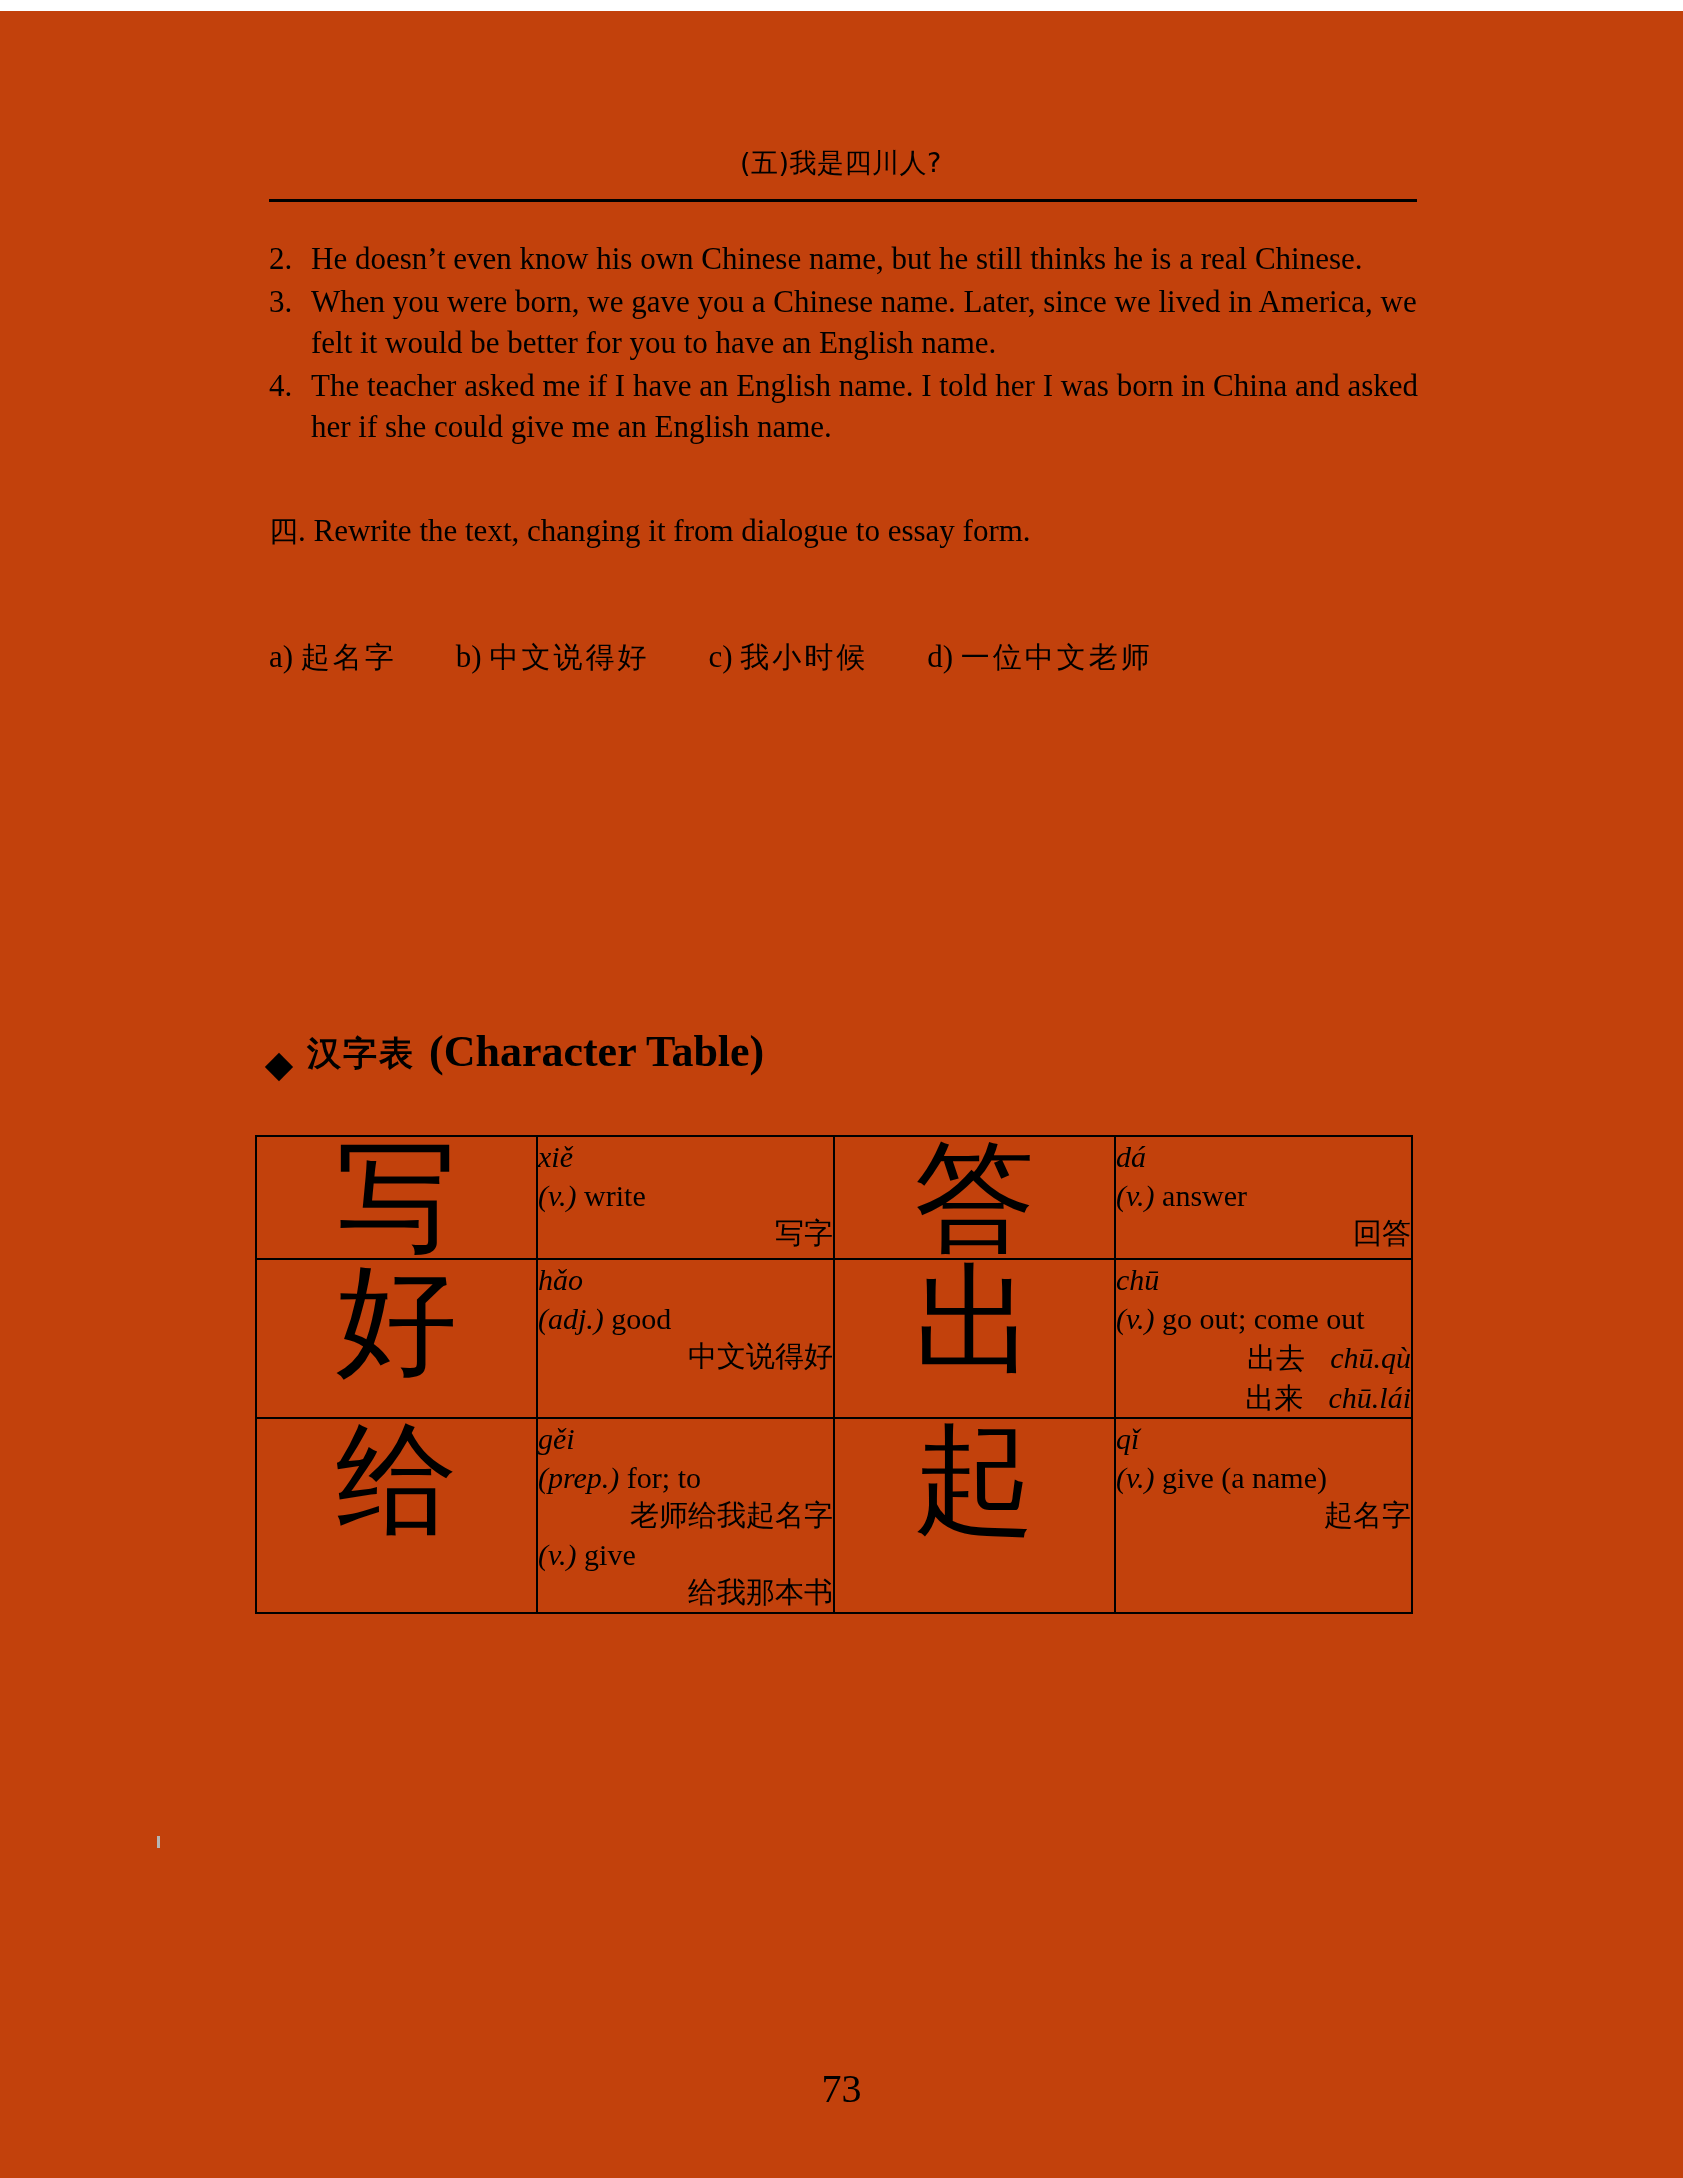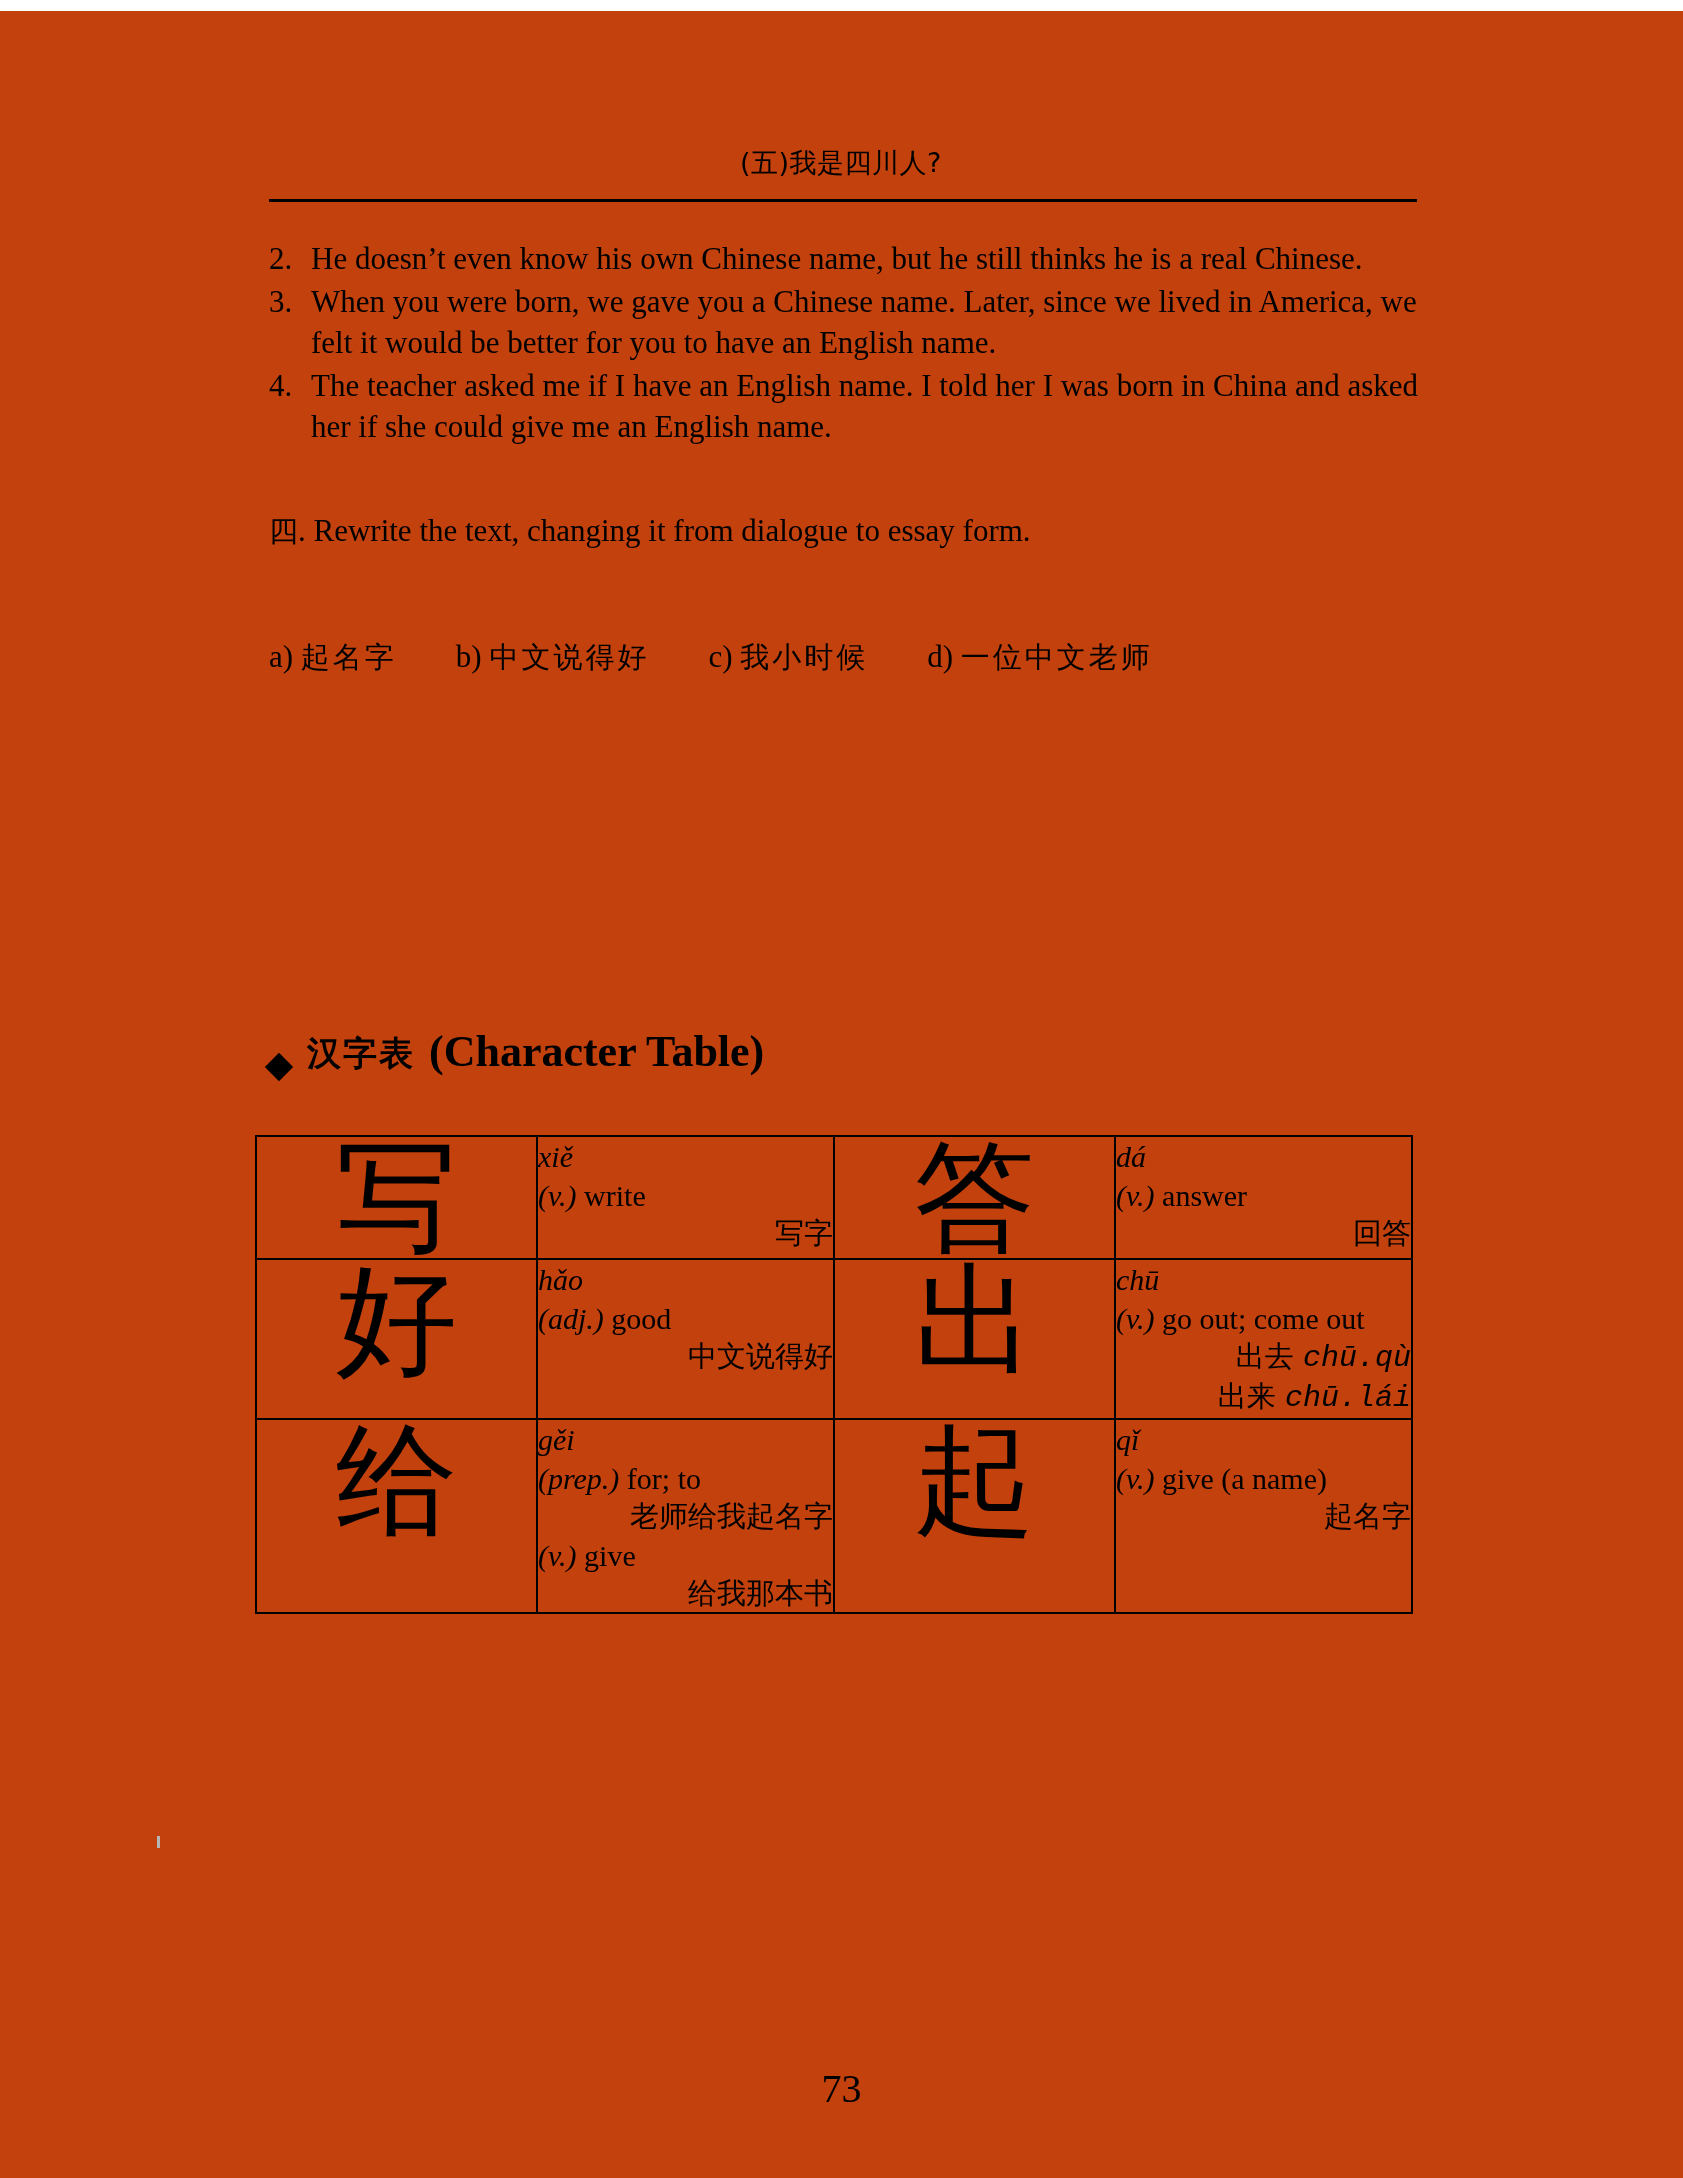--- a/index.html
+++ b/index.html
@@ -152,23 +152,24 @@
   }
   .pos {
     font-style: italic;
   }
   .zh-line {
     font-family: "DejaVu Sans", sans-serif;
     font-size: 29px;
     text-align: right;
   }
   .zh-line .it {
-    font-family: Liberation Mono, monospace;
+    font-family: Liberation Serif, serif;
     font-style: italic;
     font-size: 30px;
+    margin-left: 16px;
   }
   
   .page-number {
     position: absolute;
     left: 0;
     top: 2054px;
     width: 1683px;
     text-align: center;
     font-size: 40px;
   }

